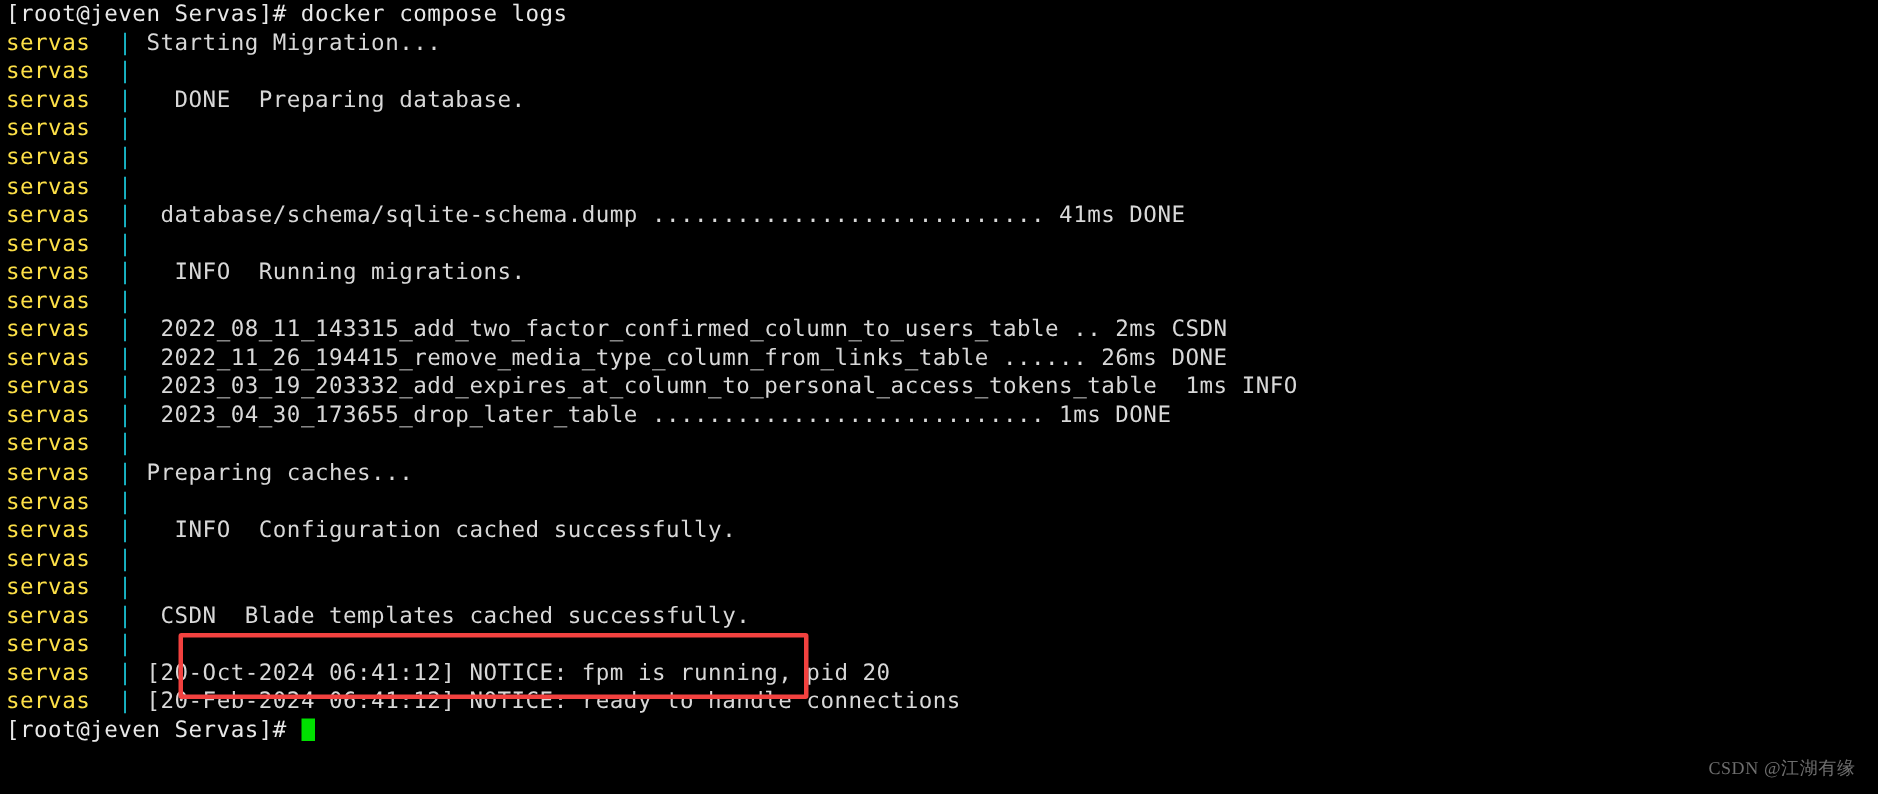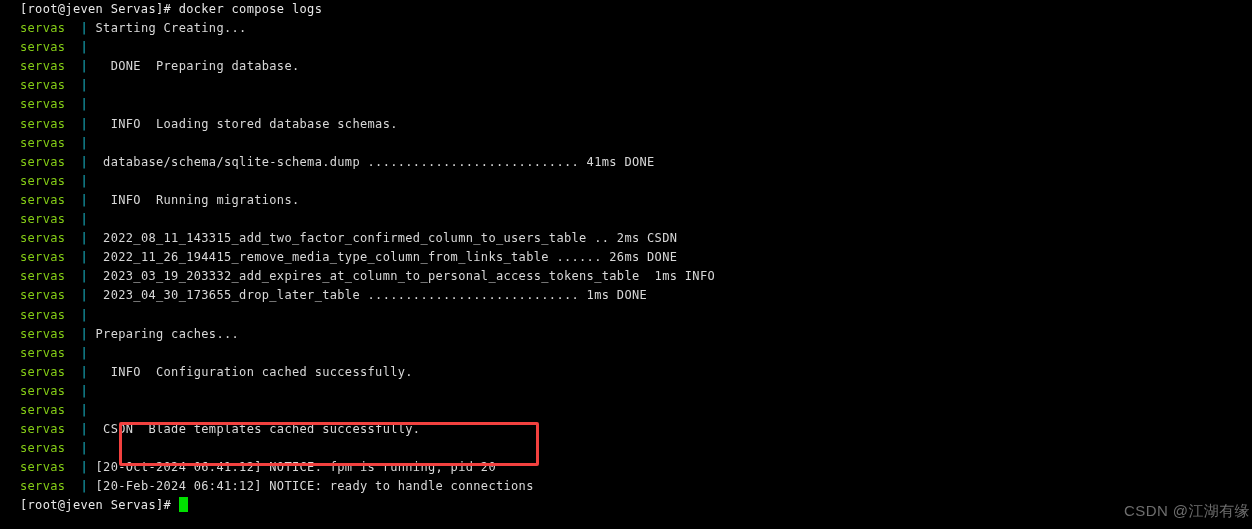--- a/index.html
+++ b/index.html
@@ -19,34 +19,34 @@
     width: 1252px;
     height: 529px;
     background: #000000;
     padding: 0;
     box-sizing: border-box;
   }
 
   .term-line {
     height: 19.1px;
     line-height: 19.1px;
-    font-size: 12px;
+    font-size: 15px;
     letter-spacing: 0.33px;
     white-space: pre;
     color: #d6d6d6;
-    padding-left: 20px;
+    padding-left: 4px;
     box-sizing: border-box;
   }
 
   .prompt-line {
     color: #e8e8e8;
   }
 
   .svc {
-    color: #84cc16;
+    color: #fde047;
   }
 
   .pipe {
     color: #18b6c8;
   }
 
   .msg {
     color: #d8d8d8;
   }
 
@@ -65,43 +65,42 @@
     width: 420px;
     height: 44px;
     border: 3px solid #f2413f;
     border-radius: 2px;
     box-sizing: border-box;
     pointer-events: none;
   }
 
   #watermark {
     position: absolute;
-    right: 2px;
+    right: 15px;
     bottom: 8px;
     color: #6e6e6e;
-    font-family: Liberation Sans, sans-serif;
-    font-size: 15px;
+    font-family: Liberation Serif, serif;
+    font-size: 12px;
     letter-spacing: 0.4px;
     white-space: nowrap;
   }
 </style>
 </head>
 <body>
 
 <div id="terminal">
 
   <div class="term-line prompt-line">[root@jeven Servas]# docker compose logs</div>
 
   <div id="log-lines">
-      <div class="term-line"><span class="svc">servas</span><span class="pipe">  |</span><span class="msg"> Starting Creating...</span></div>
+      <div class="term-line"><span class="svc">servas</span><span class="pipe">  |</span><span class="msg"> Starting Migration...</span></div>
       <div class="term-line"><span class="svc">servas</span><span class="pipe">  |</span><span class="msg"></span></div>
       <div class="term-line"><span class="svc">servas</span><span class="pipe">  |</span><span class="msg">   DONE  Preparing database.</span></div>
       <div class="term-line"><span class="svc">servas</span><span class="pipe">  |</span><span class="msg"></span></div>
       <div class="term-line"><span class="svc">servas</span><span class="pipe">  |</span><span class="msg"></span></div>
-      <div class="term-line"><span class="svc">servas</span><span class="pipe">  |</span><span class="msg">   INFO  Loading stored database schemas.</span></div>
       <div class="term-line"><span class="svc">servas</span><span class="pipe">  |</span><span class="msg"></span></div>
       <div class="term-line"><span class="svc">servas</span><span class="pipe">  |</span><span class="msg">  database/schema/sqlite-schema.dump ............................ 41ms DONE</span></div>
       <div class="term-line"><span class="svc">servas</span><span class="pipe">  |</span><span class="msg"></span></div>
       <div class="term-line"><span class="svc">servas</span><span class="pipe">  |</span><span class="msg">   INFO  Running migrations.</span></div>
       <div class="term-line"><span class="svc">servas</span><span class="pipe">  |</span><span class="msg"></span></div>
       <div class="term-line"><span class="svc">servas</span><span class="pipe">  |</span><span class="msg">  2022_08_11_143315_add_two_factor_confirmed_column_to_users_table .. 2ms CSDN</span></div>
       <div class="term-line"><span class="svc">servas</span><span class="pipe">  |</span><span class="msg">  2022_11_26_194415_remove_media_type_column_from_links_table ...... 26ms DONE</span></div>
       <div class="term-line"><span class="svc">servas</span><span class="pipe">  |</span><span class="msg">  2023_03_19_203332_add_expires_at_column_to_personal_access_tokens_table  1ms INFO</span></div>
       <div class="term-line"><span class="svc">servas</span><span class="pipe">  |</span><span class="msg">  2023_04_30_173655_drop_later_table ............................ 1ms DONE</span></div>
       <div class="term-line"><span class="svc">servas</span><span class="pipe">  |</span><span class="msg"></span></div>

